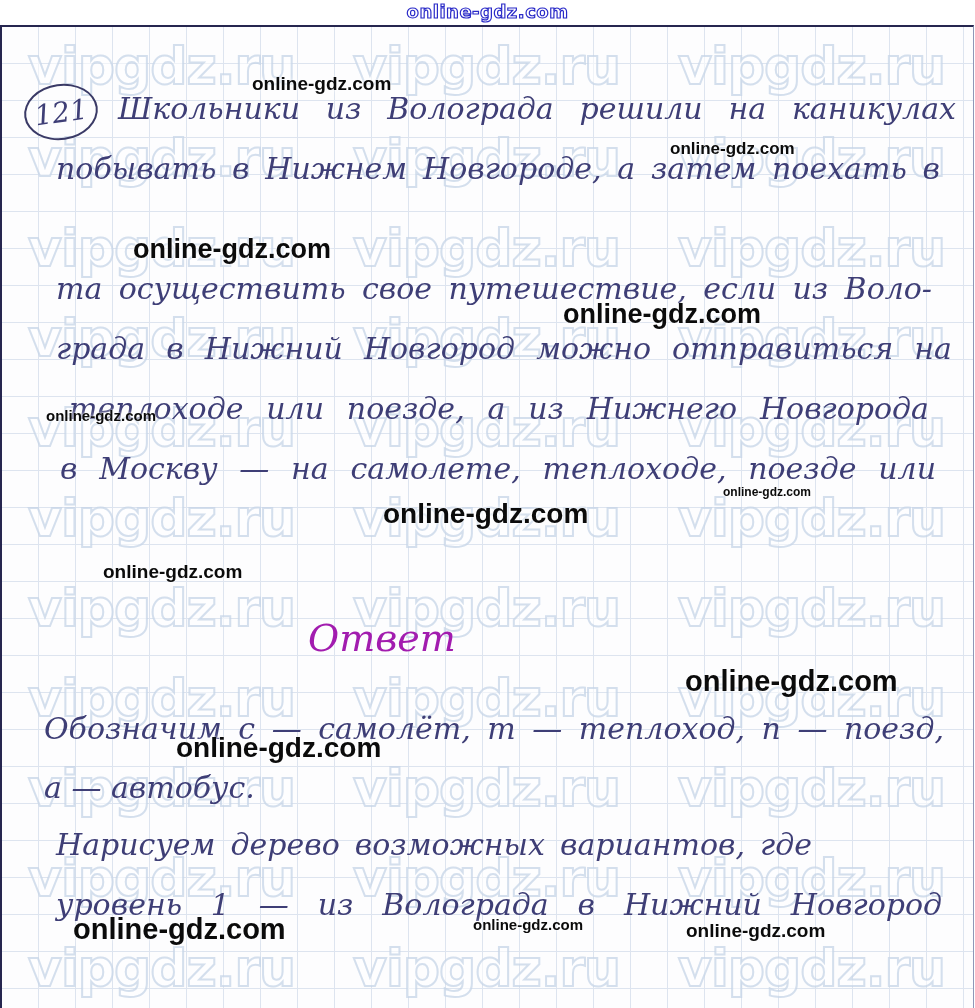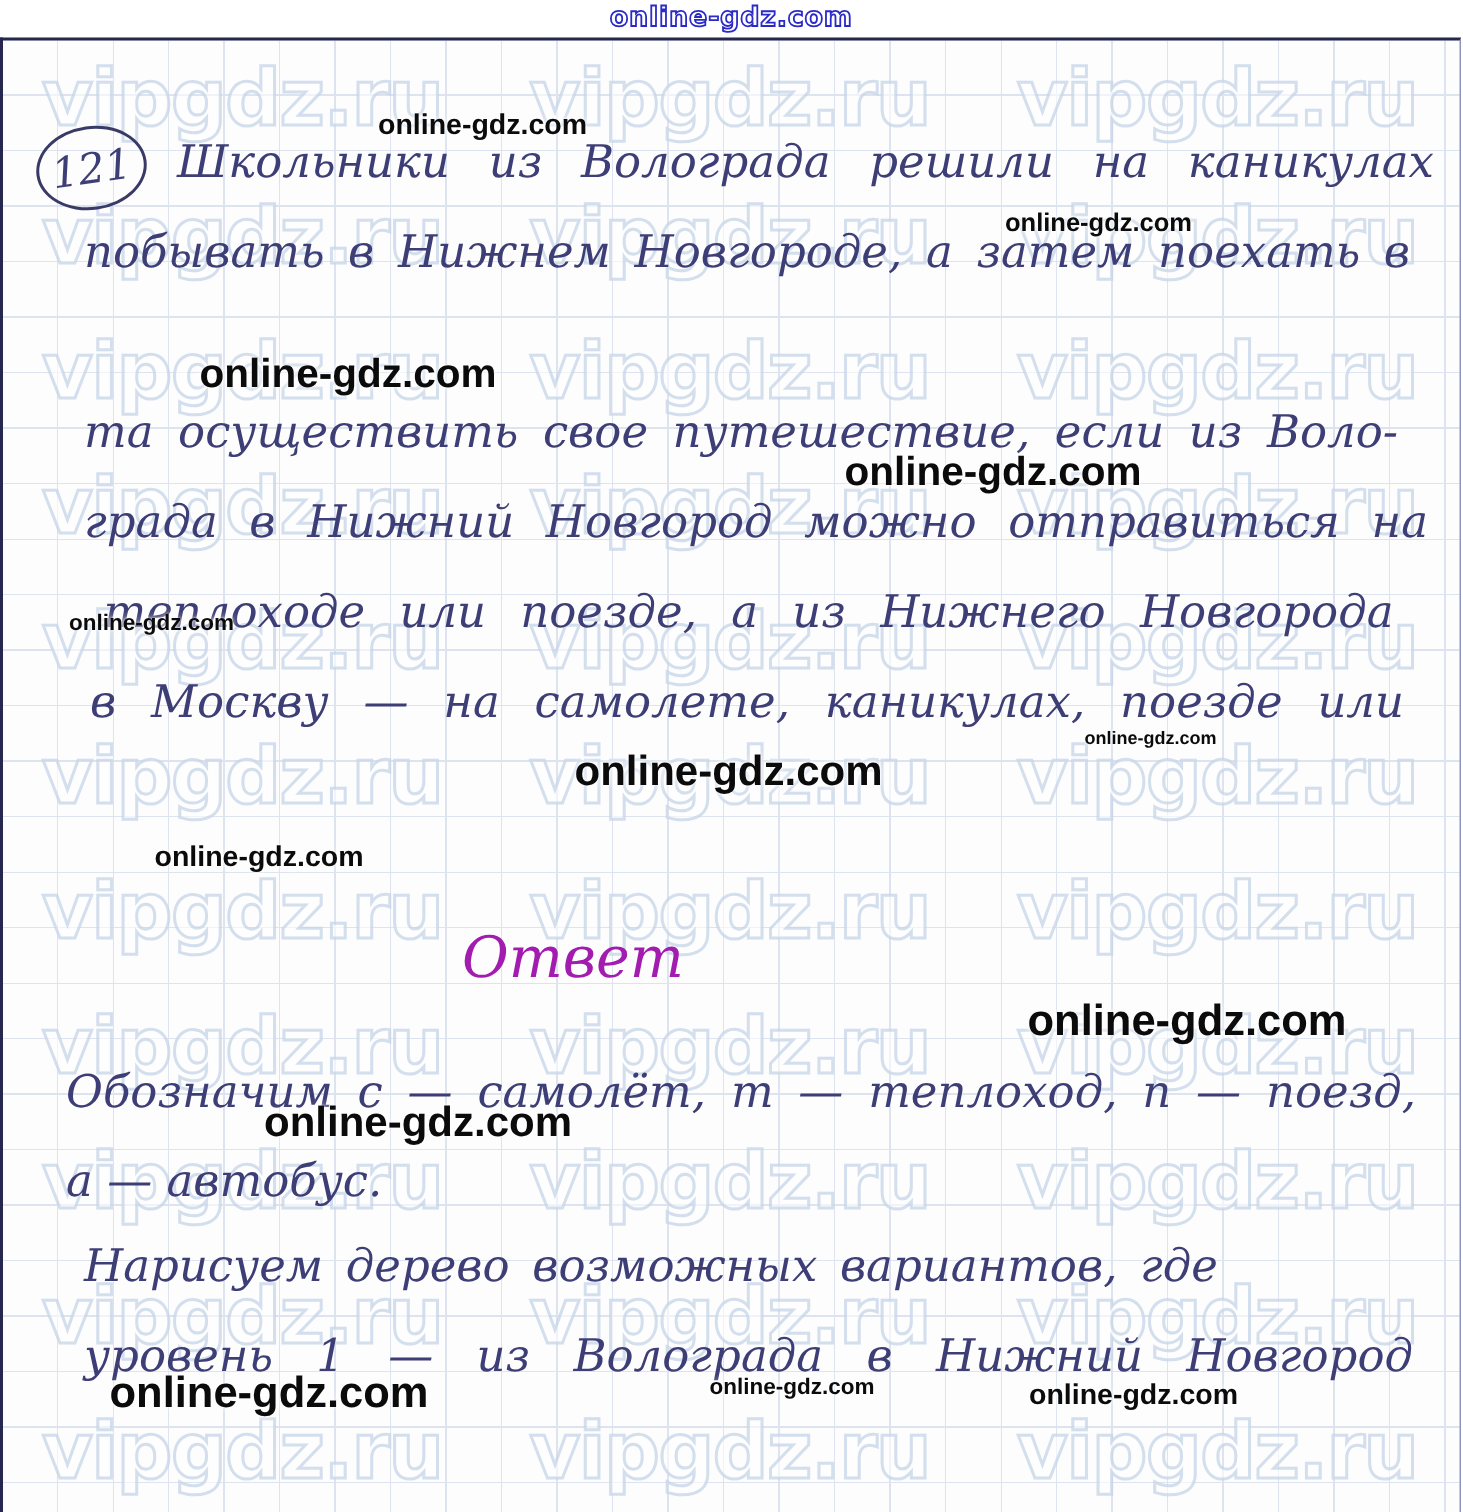--- a/index.html
+++ b/index.html
@@ -94,21 +94,21 @@
 
   <div id="problem-number-circle">
     <span>121</span>
   </div>
 
   <div class="hw hw-just" style="left:118px;top:92px;width:838px">Школьники из Волограда решили на каникулах</div>
   <div class="hw hw-just" style="left:56px; top:152px;width:884px">побывать в Нижнем Новгороде, а затем поехать в</div>
   <div class="hw hw-just" style="left:56px; top:272px;width:876px">та осуществить свое путешествие, если из Воло-</div>
   <div class="hw hw-just" style="left:56px; top:332px;width:896px">града в Нижний Новгород можно отправиться на</div>
   <div class="hw hw-just" style="left:69px; top:392px;width:860px">теплоходе или поезде, а из Нижнего Новгорода</div>
-  <div class="hw hw-just" style="left:60px; top:452px;width:876px">в Москву — на самолете, каникулах, поезде или</div>
+  <div class="hw hw-just" style="left:60px; top:452px;width:876px">в Москву — на самолете, теплоходе, поезде или</div>
 
   <div id="answer-heading">Ответ</div>
 
   <div class="hw hw-just" style="left:44px;top:712px;width:900px">Обозначим с — самолёт, т — теплоход, п — поезд,</div>
   <div class="hw" style="left:44px;top:770px">а — автобус.</div>
   <div class="hw hw-just" style="left:56px;top:828px;width:756px">Нарисуем дерево возможных вариантов, где</div>
   <div class="hw hw-just" style="left:56px;top:888px;width:886px">уровень 1 — из Волограда в Нижний Новгород</div>
 
   <div class="bw" style="left:252px;top:73px; font-size:19px">online-gdz.com</div>
   <div class="bw" style="left:670px;top:139px;font-size:17px">online-gdz.com</div>

